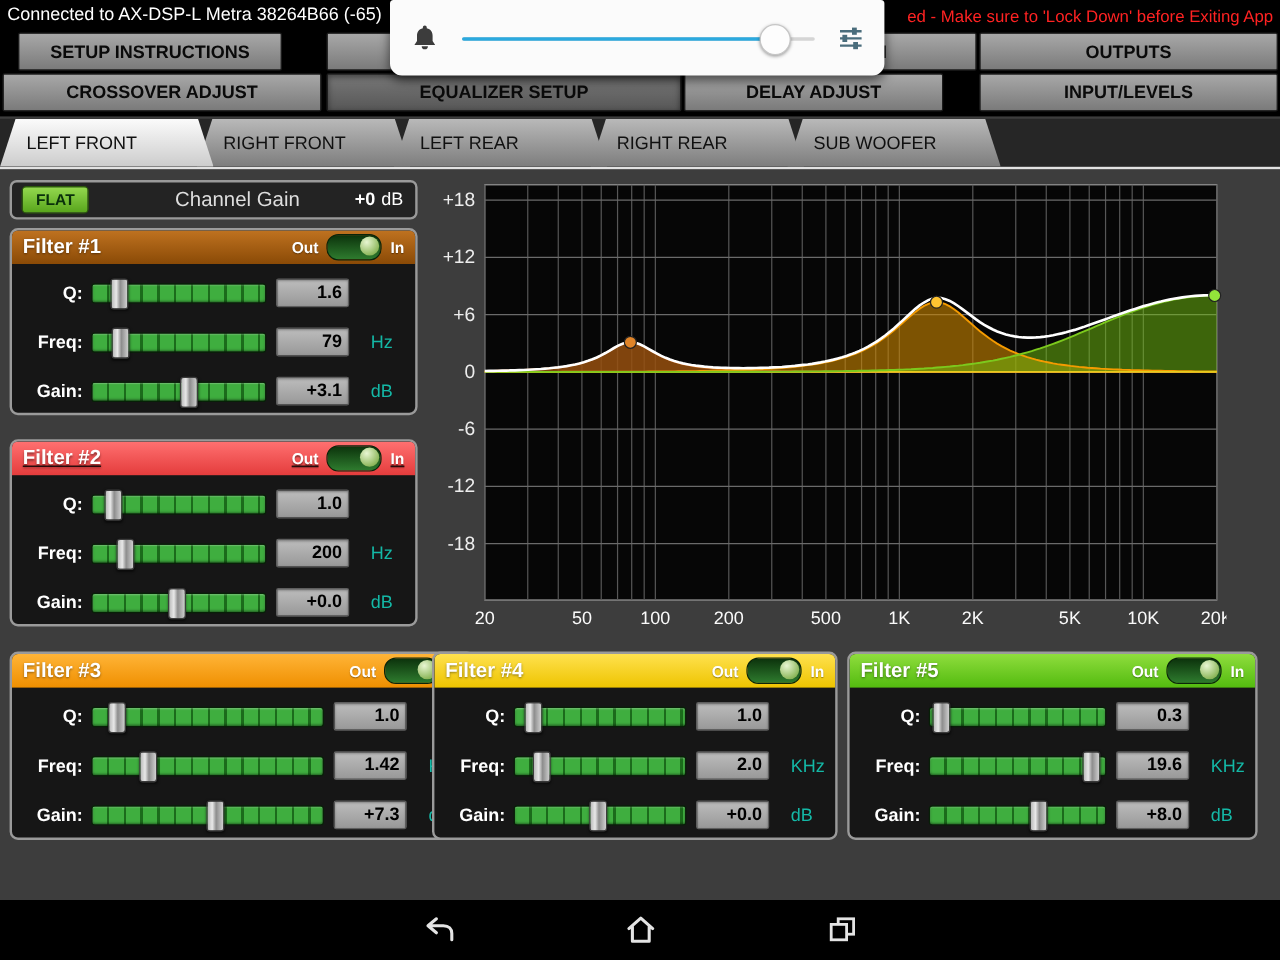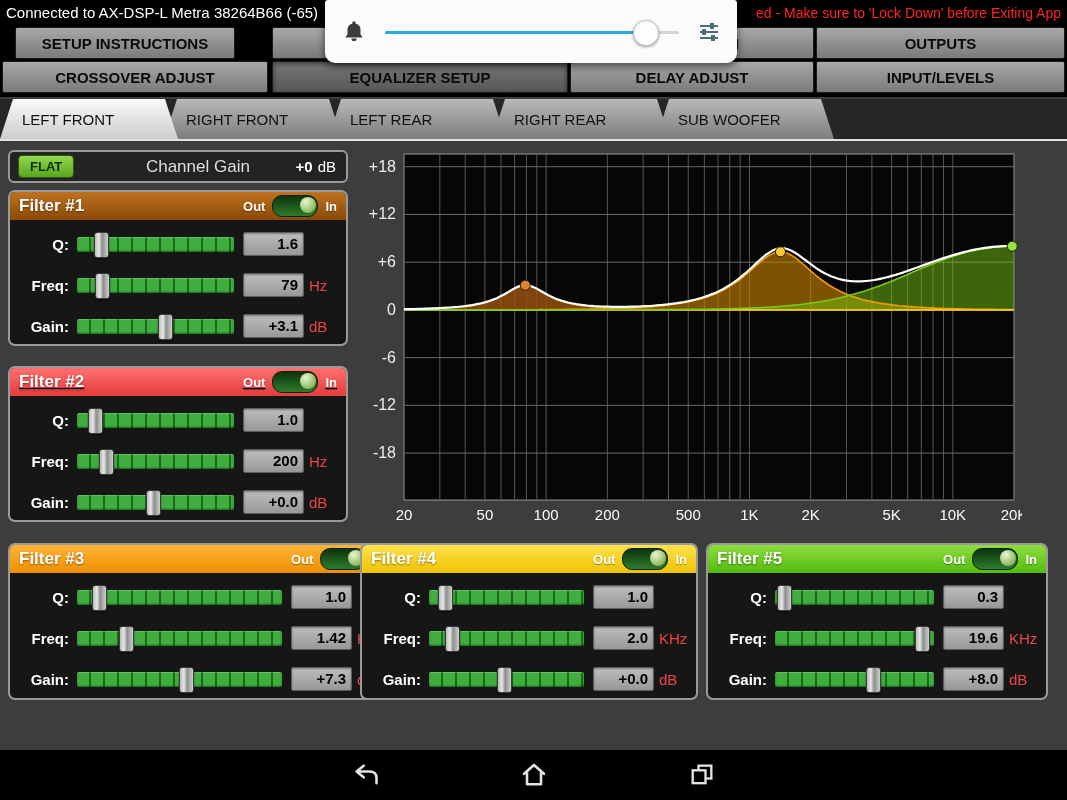--- a/index.html
+++ b/index.html
@@ -57,21 +57,21 @@
   .track{position:absolute;left:0;right:0;top:4px;height:15px;border:1px solid #072007;border-radius:3px;
          background:repeating-linear-gradient(90deg,#3fae3f 0px,#3fae3f 12px,#1b6b1b 12px,#1b6b1b 14px);
          box-shadow:inset 0 1px 1px rgba(255,255,255,.25),inset 0 -1px 2px rgba(0,0,0,.45);}
   .thumb{position:absolute;top:0;width:13px;height:24px;border:1px solid #3c3c3c;border-radius:3px;
          background:linear-gradient(90deg,#b9b9b9,#e8e8e8 30%,#8d8d8d 55%,#d0d0d0);
          box-shadow:0 1px 2px rgba(0,0,0,.55);cursor:grab;}
   .vbox{display:inline-block;width:54px;padding-right:5px;height:22px;line-height:22px;
         background:linear-gradient(#bdbdbd,#989898);border:1px solid #5e5e5e;border-radius:2px;
         text-align:right;color:#000;font-weight:700;font-size:15px;margin-left:8px;
         box-shadow:inset 0 1px 2px rgba(0,0,0,.35);}
-  .unit{display:inline-block;width:30px;margin-left:5px;color:#ef4444;font-size:15px;}
+  .unit{display:inline-block;width:30px;margin-left:18px;color:#14b8a6;font-size:15px;}
 
   
   .graph{position:absolute;left:358px;top:150px;width:664px;height:377px;}
 
   
   .vpopup{position:absolute;left:325px;top:0;width:412px;height:63px;background:#fbfbfb;
           border-radius:3px 3px 10px 10px;box-shadow:0 3px 9px rgba(0,0,0,.6);
           display:flex;align-items:center;padding:0 16px;box-sizing:border-box;z-index:60;}
   .vslider{flex:1;position:relative;height:26px;margin:0 18px;}
   .vtrack{position:absolute;left:0;right:0;top:12px;height:3px;background:#d5d5d5;border-radius:2px;}
@@ -94,21 +94,21 @@
     <span class="sb-right">ed - Make sure to 'Lock Down' before Exiting App</span>
   </div>
 
   <div class="menubar">
     <div class="mbtn" style="left:15px;top:2px;width:220px">SETUP INSTRUCTIONS</div>
     <div class="mbtn" style="left:272px;top:2px;width:296px"></div>
     <div class="mbtn" style="left:570px;top:2px;width:244px">LOCK DOWN</div>
     <div class="mbtn" style="left:816px;top:2px;width:249px">OUTPUTS</div>
     <div class="mbtn" style="left:2px;top:36px;width:266px">CROSSOVER ADJUST</div>
     <div class="mbtn sel" style="left:272px;top:36px;width:296px">EQUALIZER SETUP</div>
-    <div class="mbtn" style="left:570px;top:36px;width:244px">DELAY ADJUST</div>
+    <div class="mbtn" style="left:570px;top:36px;width:216px">DELAY ADJUST</div>
     <div class="mbtn" style="left:816px;top:36px;width:249px">INPUT/LEVELS</div>
   </div>
 
   <div class="tabbar">
     <div class="tab active">LEFT FRONT</div>
     <div class="tab">RIGHT FRONT</div>
     <div class="tab">LEFT REAR</div>
     <div class="tab">RIGHT REAR</div>
     <div class="tab">SUB WOOFER</div>
   </div>

